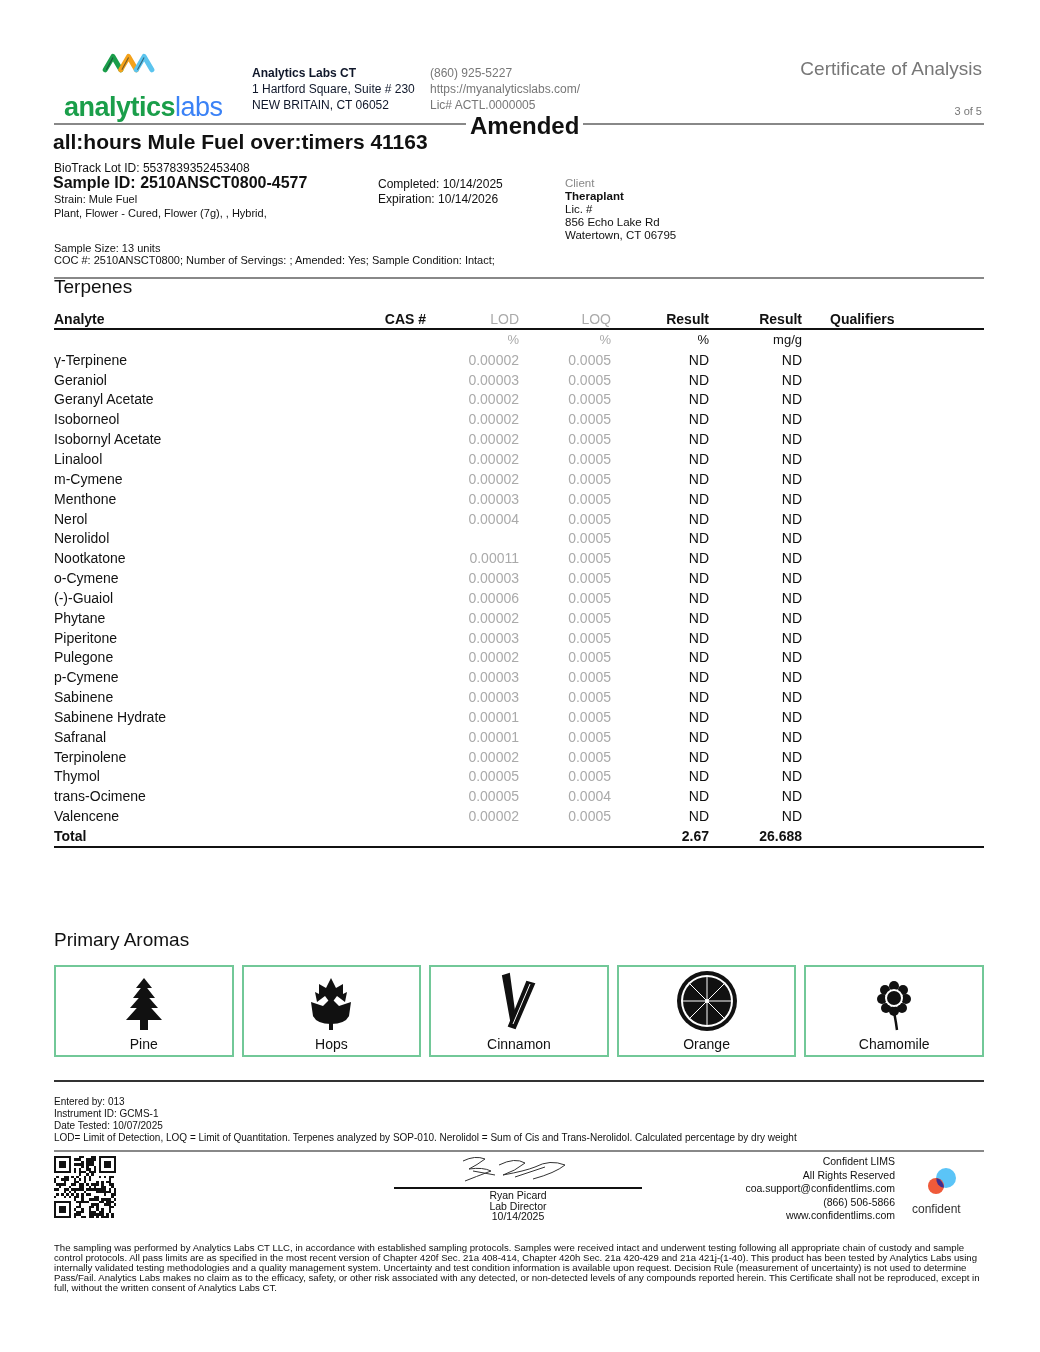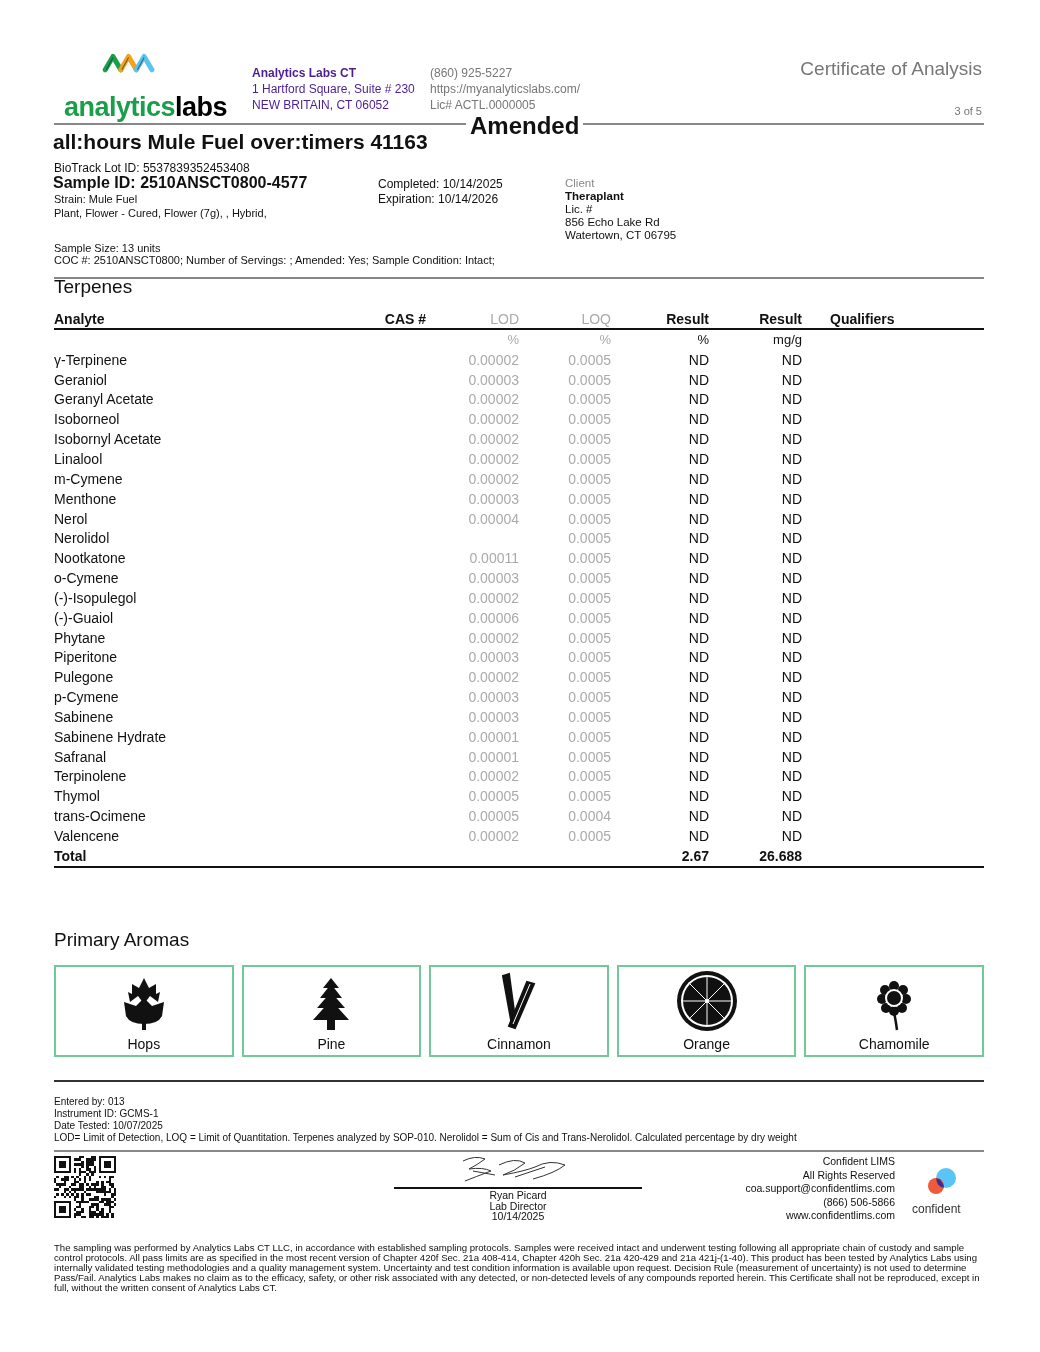--- a/index.html
+++ b/index.html
@@ -2,22 +2,22 @@
 <html><head>
 <meta charset="utf-8">
 <style>
   html, body { margin: 0; padding: 0; background: #fff; }
   body { width: 1040px; height: 1352px; position: relative; font-family: "Liberation Sans", sans-serif; color: #111; overflow: hidden; }
   .abs { position: absolute; }
   
   .logo { left: 62px; top: 52px; width: 170px; height: 72px; }
   .logo-text { left: 64px; top: 92px; font-size: 27px; letter-spacing: -0.5px; color: #1a9e4a; white-space: nowrap; }
   .logo-text b { font-weight: bold; }
-  .logo-text span.labs { color: #000000; font-weight: bold; }
-  .lab-info { left: 252px; top: 65px; font-size: 12px; line-height: 16px; color: #4c1d95; }
+  .logo-text span.labs { color: #3b82f6; font-weight: normal; }
+  .lab-info { left: 252px; top: 65px; font-size: 12px; line-height: 16px; color: #0f172a; }
   .lab-info .name { font-weight: bold; }
   .lab-contact { left: 430px; top: 65px; font-size: 12px; line-height: 16px; color: #777; }
   .coa-title { right: 58px; top: 58px; font-size: 19px; color: #777; }
   .page-num { right: 58px; top: 105px; font-size: 11px; color: #777; }
   .header-rule { left: 54px; width: 930px; top: 123px; height: 2px; background: #888; }
   .amended { left: 466px; top: 114px; font-size: 24px; font-weight: bold; background: #fff; padding: 0 4px; line-height: 24px; }
   .product-title { left: 53px; top: 130px; font-size: 21px; font-weight: bold; }
   .biotrack { left: 54px; top: 161px; font-size: 12px; }
   .sample-id { left: 53px; top: 174px; font-size: 16px; font-weight: bold; }
   .strain { left: 54px; top: 192px; font-size: 11px; line-height: 14px; }
@@ -232,29 +232,20 @@
       <tr>
         <td class="c-an">o-Cymene</td>
         <td class="c-cas"></td>
         <td class="c-lod">0.00003</td>
         <td class="c-loq">0.0005</td>
         <td class="c-r1">ND</td>
         <td class="c-r2">ND</td>
         <td class="c-q"></td>
       </tr>
       <tr>
-        <td class="c-an">(-)-Isopulegol</td>
-        <td class="c-cas"></td>
-        <td class="c-lod">0.00002</td>
-        <td class="c-loq">0.0005</td>
-        <td class="c-r1">ND</td>
-        <td class="c-r2">ND</td>
-        <td class="c-q"></td>
-      </tr>
-      <tr>
         <td class="c-an">(-)-Guaiol</td>
         <td class="c-cas"></td>
         <td class="c-lod">0.00006</td>
         <td class="c-loq">0.0005</td>
         <td class="c-r1">ND</td>
         <td class="c-r2">ND</td>
         <td class="c-q"></td>
       </tr>
       <tr>
         <td class="c-an">Phytane</td>
@@ -365,33 +356,33 @@
       <td class="c-r1">2.67</td>
       <td class="c-r2">26.688</td>
       <td class="c-q"></td>
     </tr>
   </tfoot>
 </table>
 
 <div class="abs section-title" style="top:929px;">Primary Aromas</div>
 <div class="abs aromas">
   <div class="aroma">
+    <svg width="44" height="56" viewBox="0 0 44 56">
+      <path d="M22 2 L30 12 L14 12 Z M22 8 L33 22 L11 22 Z M22 16 L36 32 L8 32 Z M22 24 L40 44 L4 44 Z" fill="#111"></path>
+      <rect x="18" y="44" width="8" height="10" fill="#111"></rect>
+    </svg>
+    <div class="lbl">Pine</div>
+  </div>
+  <div class="aroma">
     <svg width="48" height="56" viewBox="0 0 48 56">
       <path d="M24 2 L29 12 L36 8 L36 18 L40 16 L38 26 L30 20 L24 28 L18 20 L10 26 L8 16 L12 18 L12 8 L19 12 Z" fill="#111"></path>
       <path d="M4 26 L16 30 L24 22 L32 30 L44 26 L42 40 Q38 48 24 48 Q10 48 6 40 Z" fill="#111"></path>
       <rect x="22" y="46" width="4" height="8" fill="#111"></rect>
     </svg>
     <div class="lbl">Hops</div>
-  </div>
-  <div class="aroma">
-    <svg width="44" height="56" viewBox="0 0 44 56">
-      <path d="M22 2 L30 12 L14 12 Z M22 8 L33 22 L11 22 Z M22 16 L36 32 L8 32 Z M22 24 L40 44 L4 44 Z" fill="#111"></path>
-      <rect x="18" y="44" width="8" height="10" fill="#111"></rect>
-    </svg>
-    <div class="lbl">Pine</div>
   </div>
   <div class="aroma">
     <svg width="40" height="62" viewBox="0 0 40 62">
       <path d="M4 6 L10 4 L16 48 L12 50 Z" fill="#111" stroke="#111" stroke-width="2"></path>
       <path d="M28 12 L35 14 L16 58 L10 56 Z" fill="#111" stroke="#111" stroke-width="2"></path>
       <path d="M31 14 L14 54" stroke="#fff" stroke-width="1"></path>
     </svg>
     <div class="lbl">Cinnamon</div>
   </div>
   <div class="aroma">

